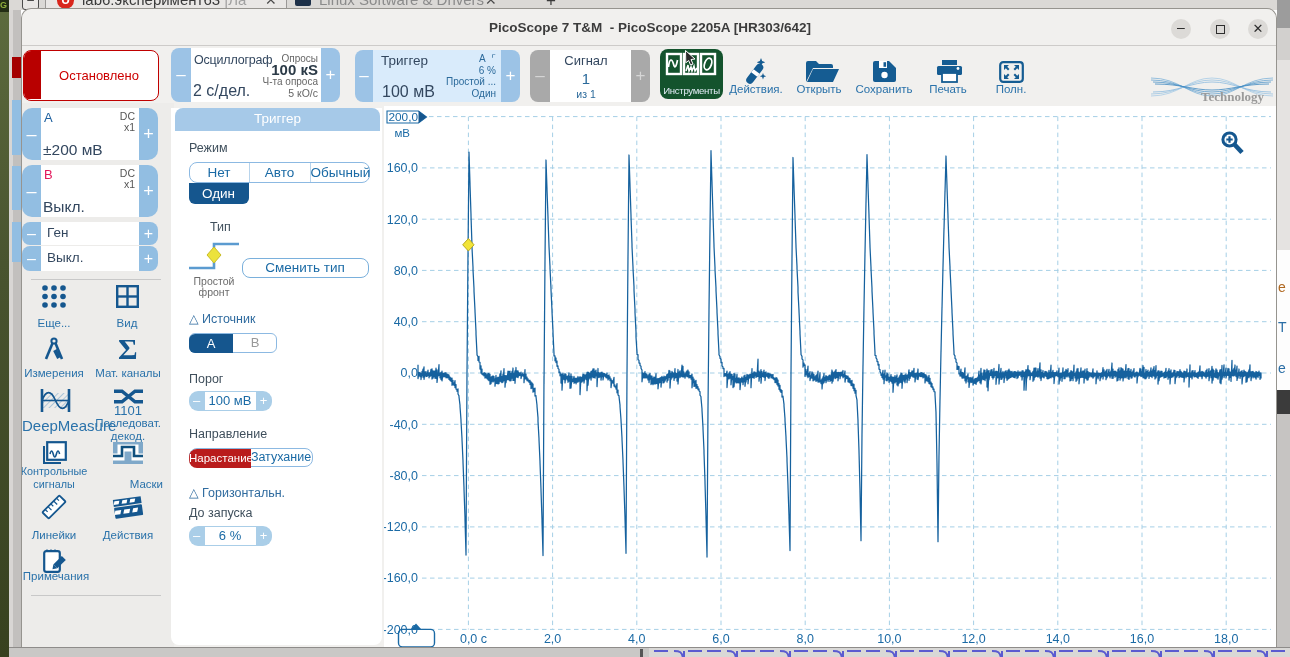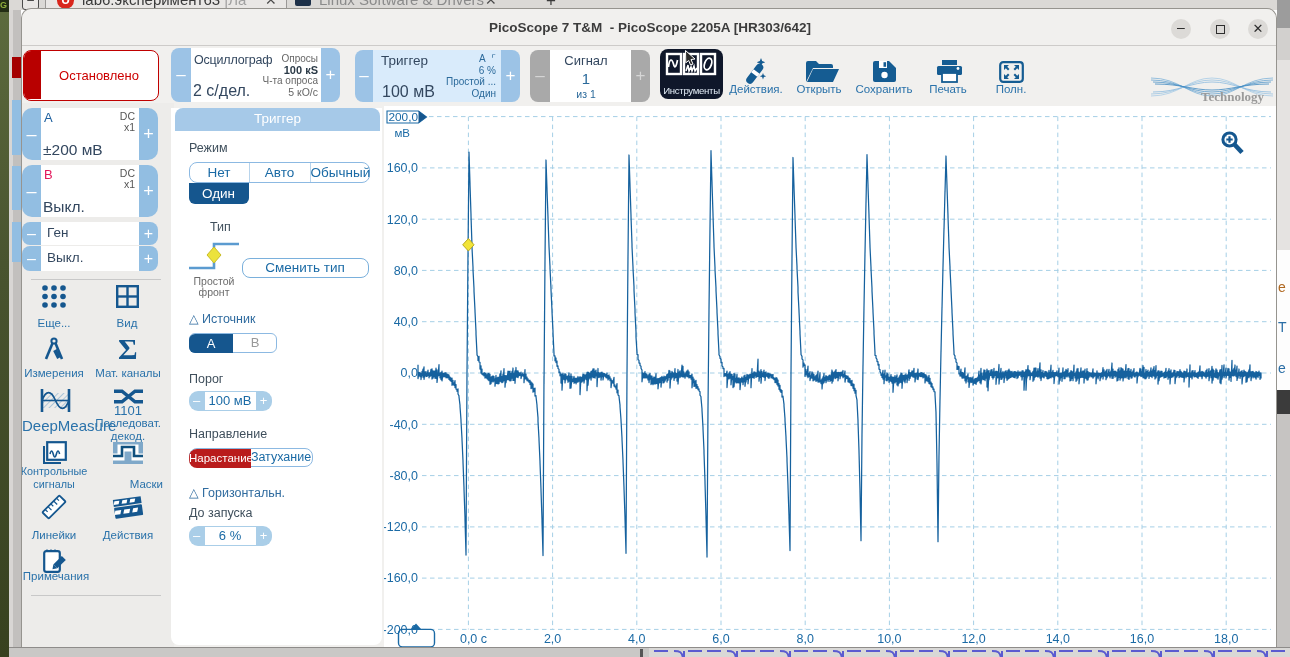--- a/index.html
+++ b/index.html
@@ -87,42 +87,42 @@
     <div class="abs" style="left:0;top:0;width:17px;height:48px;background:#b80000;"></div>
     <div class="abs tc" style="left:17px;top:17px;width:116px;font-size:13px;color:#cc0000;">Остановлено</div>
   </div>
 
   <div class="abs" style="left:149px;top:39px;width:169px;height:54px;">
     <div class="abs" style="left:0;top:0;width:20px;height:54px;background:#9cc3e6;border-radius:8px 0 0 8px;color:#fff;font-size:17px;text-align:center;line-height:54px;">–</div>
     <div class="abs" style="left:20px;top:0;width:130px;height:54px;background:#fff;"></div>
     <div class="abs" style="left:150px;top:0;width:19px;height:54px;background:#9cc3e6;border-radius:0 8px 8px 0;color:#fff;font-size:17px;text-align:center;line-height:54px;">+</div>
     <div class="abs slate" style="left:23px;top:5px;font-size:12.5px;letter-spacing:-0.2px;">Осциллограф</div>
     <div class="abs slate" style="left:22px;top:34px;font-size:16px;">2 с/дел.</div>
-    <div class="abs" style="right:22px;top:6px;font-size:10px;color:#666;text-align:right;line-height:10.5px;">Опросы<br><b style="font-size:11px;color:#2b3a47;">100 кS</b><br>Ч-та опроса<br><span style="font-size:10.5px;">5 кО/с</span></div>
+    <div class="abs" style="right:22px;top:6px;font-size:10px;color:#666;text-align:right;line-height:10.5px;">Опросы<br><b style="font-size:15px;color:#2b3a47;">100 кS</b><br>Ч-та опроса<br><span style="font-size:10.5px;">5 кО/с</span></div>
   </div>
 
   <div class="abs" style="left:333px;top:41px;width:165px;height:52px;">
     <div class="abs" style="left:0;top:0;width:18px;height:52px;background:#9cc3e6;border-radius:8px 0 0 8px;color:#fff;font-size:17px;text-align:center;line-height:52px;">–</div>
     <div class="abs" style="left:18px;top:0;width:128px;height:52px;background:#d9ebfb;"></div>
     <div class="abs" style="left:146px;top:0;width:19px;height:52px;background:#9cc3e6;border-radius:0 8px 8px 0;color:#fff;font-size:17px;text-align:center;line-height:52px;">+</div>
     <div class="abs slate" style="left:26px;top:3px;font-size:13.5px;">Триггер</div>
     <div class="abs slate" style="left:27px;top:33px;font-size:16px;">100 мВ</div>
     <div class="abs" style="right:24px;top:3px;font-size:10px;color:#2b6a9b;text-align:right;line-height:11.5px;">A&nbsp; ⌜<br>6 %<br>Простой ...<br>Один</div>
   </div>
 
   <div class="abs" style="left:508px;top:41px;width:120px;height:52px;">
     <div class="abs" style="left:0;top:0;width:20px;height:52px;background:#a9a9a9;border-radius:8px 0 0 8px;color:#d6d6d6;font-size:17px;text-align:center;line-height:52px;">–</div>
     <div class="abs" style="left:20px;top:0;width:81px;height:52px;background:#fff;"></div>
     <div class="abs" style="left:101px;top:0;width:19px;height:52px;background:#a9a9a9;border-radius:0 8px 8px 0;color:#d6d6d6;font-size:17px;text-align:center;line-height:52px;">+</div>
     <div class="abs tc slate" style="left:20px;top:3px;width:72px;font-size:13px;">Сигнал</div>
     <div class="abs tc" style="left:20px;top:20px;width:72px;font-size:15px;color:#2b6a9b;">1</div>
     <div class="abs tc" style="left:20px;top:38px;width:72px;font-size:10.5px;color:#2b6a9b;">из 1</div>
   </div>
 
-  <div class="abs" style="left:638px;top:39.5px;width:63px;height:50.5px;background:#0f172a;border-radius:8px;">
+  <div class="abs" style="left:638px;top:39.5px;width:63px;height:50.5px;background:#14532d;border-radius:8px;">
     <svg class="abs" style="left:5px;top:3px;" width="53" height="26" viewBox="0 0 53 26">
       <g fill="none" stroke="#fff" stroke-width="2.4">
         <rect x="2" y="2" width="14" height="20"></rect>
         <rect x="19" y="2" width="14" height="20"></rect>
         <rect x="36" y="2" width="14" height="20"></rect>
       </g>
       <path d="M3.5,15 C4.5,6 7,6.5 8.5,12 C9.5,16.5 11,16 12.5,8" stroke="#fff" stroke-width="1.7" fill="none"></path>
       <path d="M21,19 l2,-6 l1,6 l2,-4 l1,4 l2,-5 l1,5 l2,-3" stroke="#fff" stroke-width="1.5" fill="none"></path>
       <ellipse cx="43" cy="12" rx="3.4" ry="6" transform="rotate(20 43 12)" stroke="#fff" stroke-width="1.8" fill="none"></ellipse>
     </svg>

